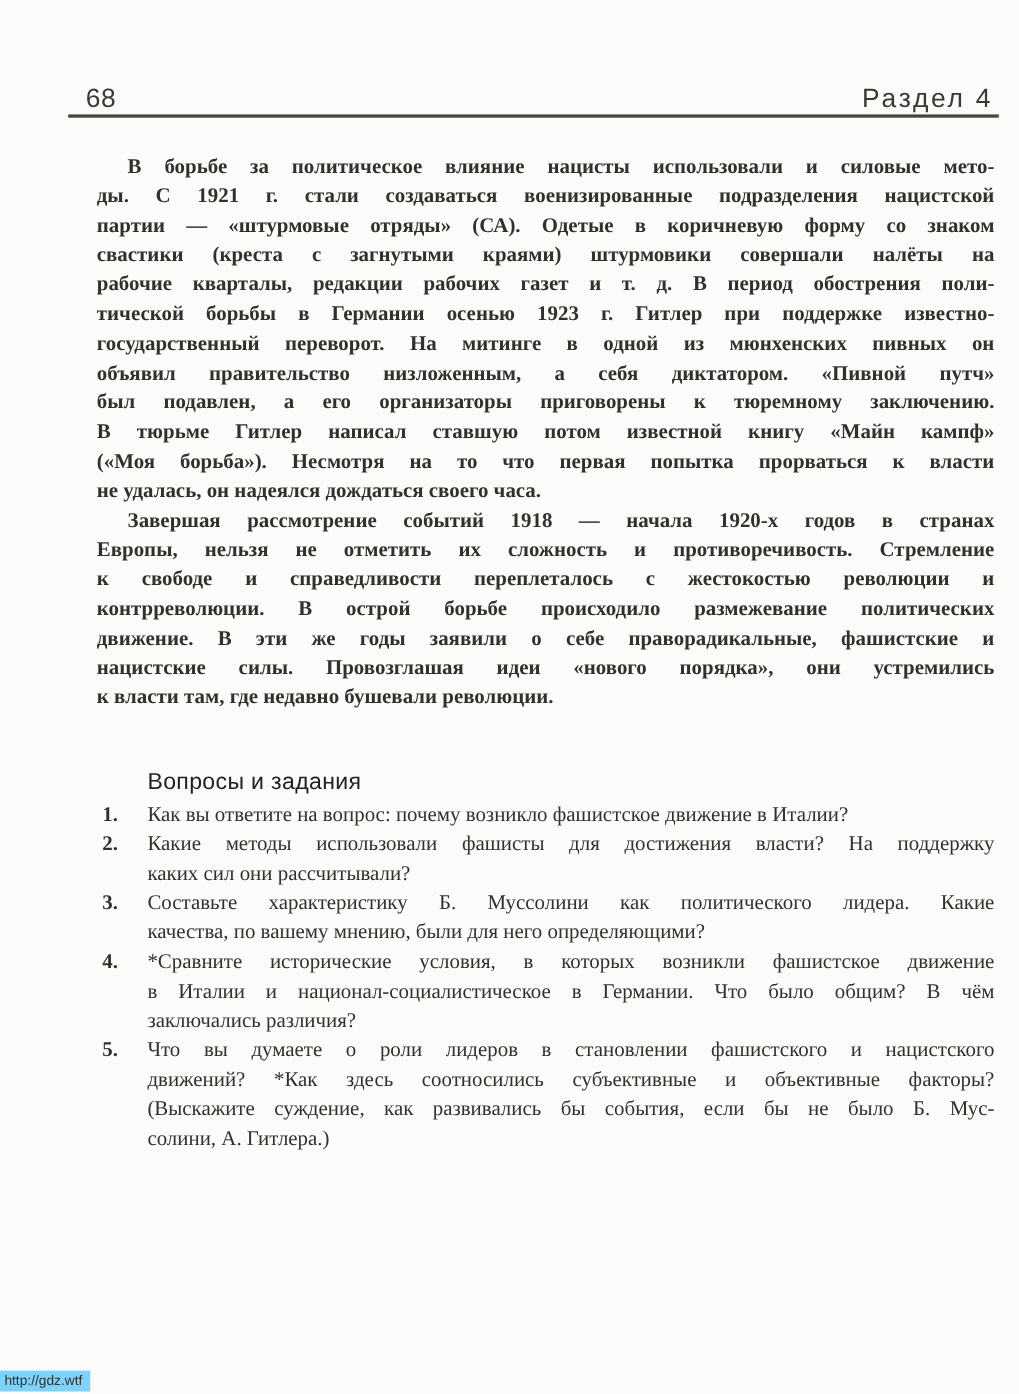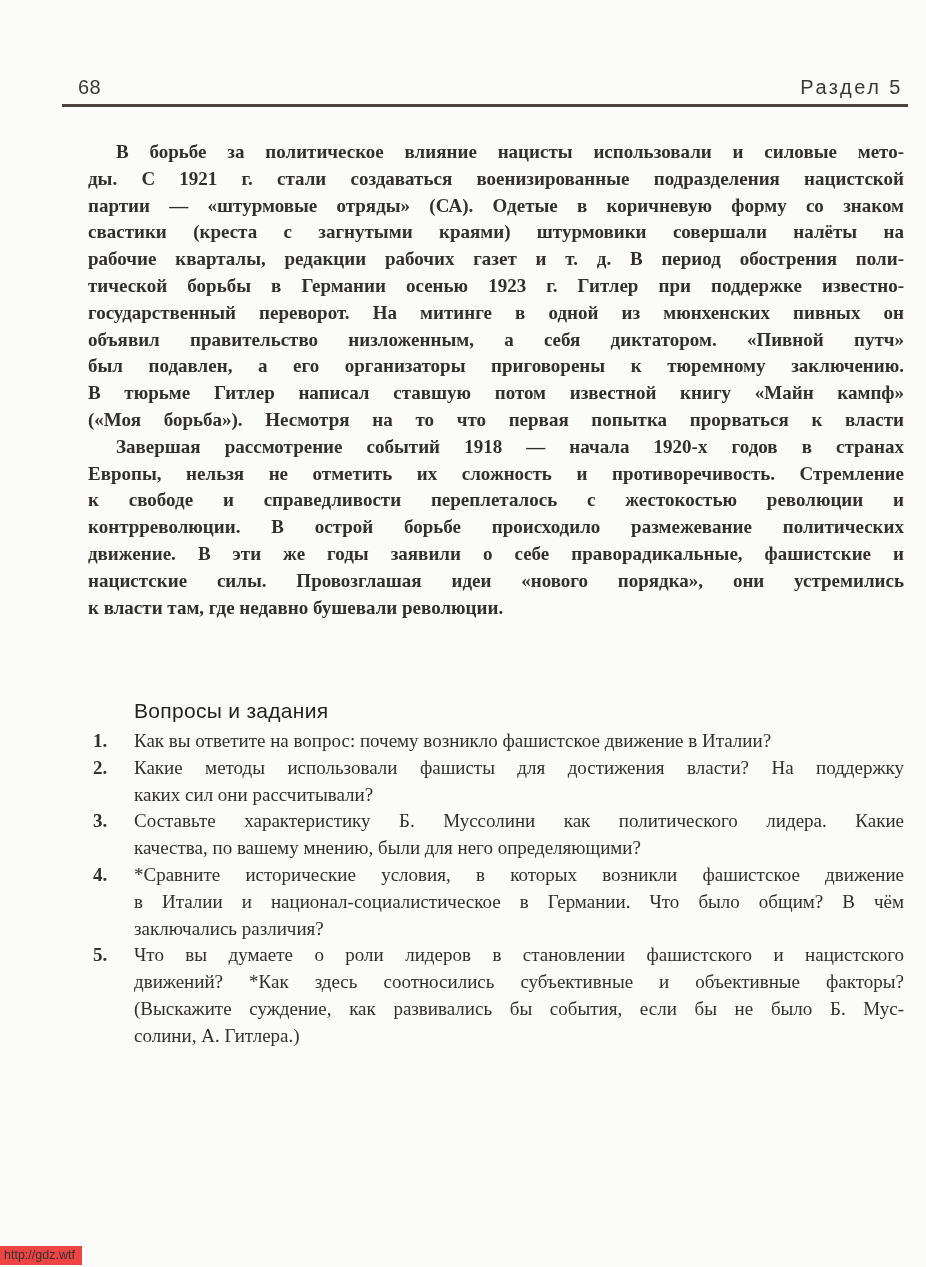--- a/index.html
+++ b/index.html
@@ -10,21 +10,21 @@
     overflow: hidden;
     font-family: "Liberation Serif", "DejaVu Serif", serif;
   }
   .page { position: absolute; inset: 0; }
 
   
   .header {
     position: absolute; left: 62px; right: 18px; top: 76px;
     display: flex; justify-content: space-between; align-items: flex-start;
     font-family: "Liberation Sans", "DejaVu Sans", sans-serif;
-    font-size: 20px; color: #3b3733;
+    font-size: 24px; color: #3b3733;
   }
   .pagenum { padding-left: 16px; letter-spacing: 0.5px; }
   .section { padding-right: 5px; letter-spacing: 2.5px; }
   .rule {
     position: absolute; left: 62px; right: 18px; top: 104px;
     height: 3px; background: #4c433e;
   }
 
   
   .textcol {
@@ -48,49 +48,50 @@
   }
   .qitem { position: relative; }
   .qnum {
     position: absolute; left: -41px; top: 0;
     font-weight: bold; color: #33302c;
   }
 
   
   .watermark {
     position: absolute; left: 0; top: 1246px;
-    background: #ef4444; color: #33322e;
+    background: #7dd3fc; color: #33322e;
     font-family: "Liberation Sans", "DejaVu Sans", sans-serif;
     font-size: 12.5px; padding: 2px 7px 3px 4px;
   }
 </style>
 </head>
 <body>
 
 <div class="page">
 
   <div class="header">
     <span class="pagenum">68</span>
-    <span class="section">Раздел 5</span>
+    <span class="section">Раздел 4</span>
   </div>
   <div class="rule"></div>
 
   <div class="textcol" id="bodytext">
       <div class="para">
         <div class="line first">В борьбе за политическое влияние нацисты использовали и силовые мето-</div>
         <div class="line">ды. С 1921 г. стали создаваться военизированные подразделения нацистской</div>
         <div class="line">партии — «штурмовые отряды» (СА). Одетые в коричневую форму со знаком</div>
         <div class="line">свастики (креста с загнутыми краями) штурмовики совершали налёты на</div>
         <div class="line">рабочие кварталы, редакции рабочих газет и т. д. В период обострения поли-</div>
         <div class="line">тической борьбы в Германии осенью 1923 г. Гитлер при поддержке известно-</div>
         <div class="line">государственный переворот. На митинге в одной из мюнхенских пивных он</div>
         <div class="line">объявил правительство низложенным, а себя диктатором. «Пивной путч»</div>
         <div class="line">был подавлен, а его организаторы приговорены к тюремному заключению.</div>
         <div class="line">В тюрьме Гитлер написал ставшую потом известной книгу «Майн кампф»</div>
         <div class="line">(«Моя борьба»). Несмотря на то что первая попытка прорваться к власти</div>
+        <div class="line last">не удалась, он надеялся дождаться своего часа.</div>
       </div>
       <div class="para">
         <div class="line first">Завершая рассмотрение событий 1918 — начала 1920-х годов в странах</div>
         <div class="line">Европы, нельзя не отметить их сложность и противоречивость. Стремление</div>
         <div class="line">к свободе и справедливости переплеталось с жестокостью революции и</div>
         <div class="line">контрреволюции. В острой борьбе происходило размежевание политических</div>
         <div class="line">движение. В эти же годы заявили о себе праворадикальные, фашистские и</div>
         <div class="line">нацистские силы. Провозглашая идеи «нового порядка», они устремились</div>
         <div class="line last">к власти там, где недавно бушевали революции.</div>
       </div>

